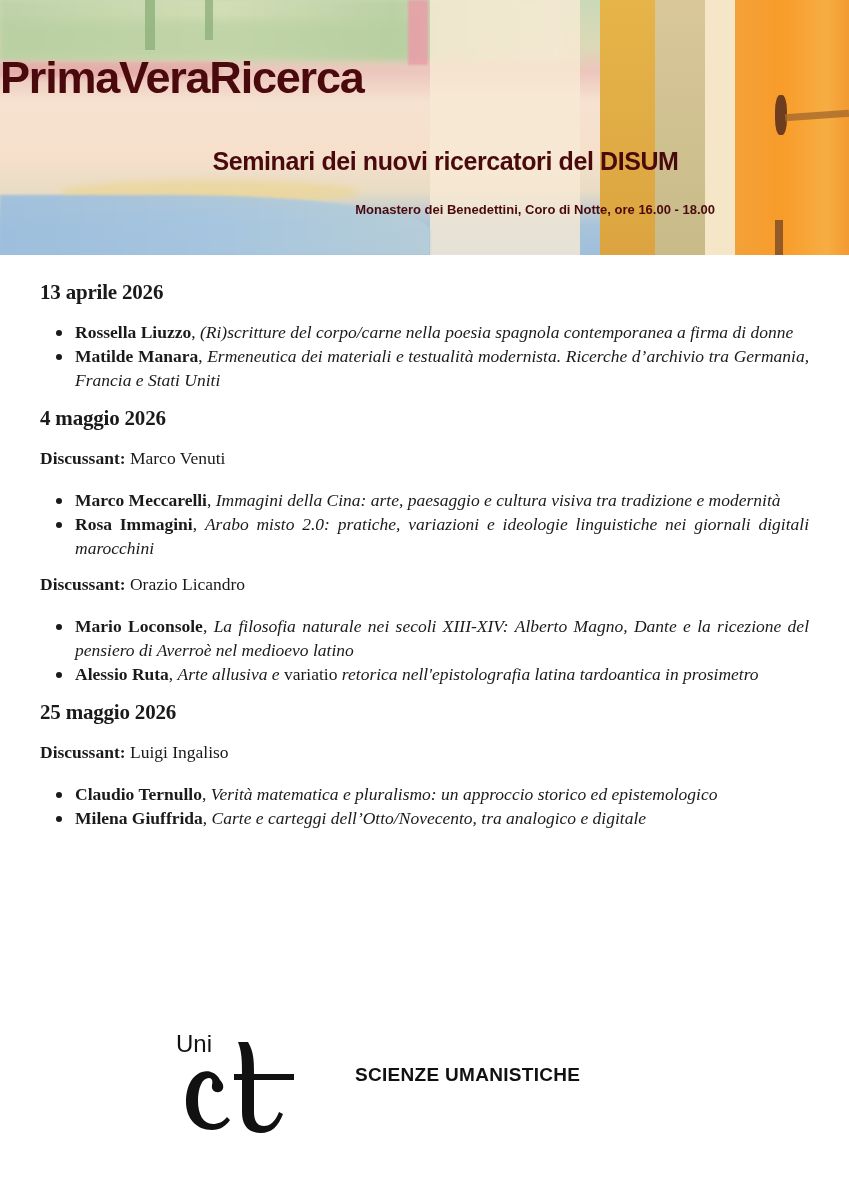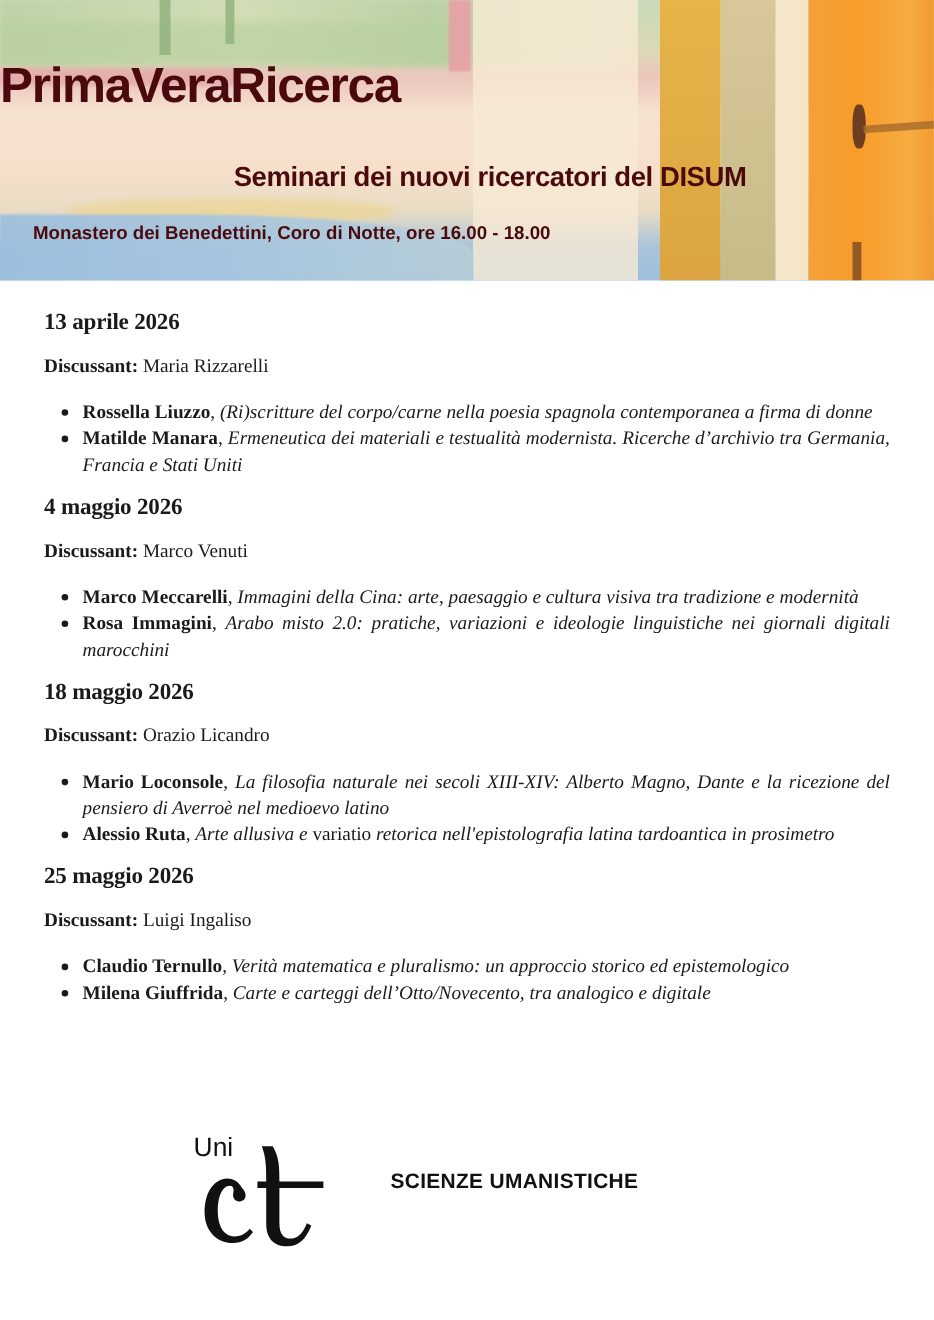--- a/index.html
+++ b/index.html
@@ -20,21 +20,21 @@
     .p-ochre { left: 600px; top: 0; width: 55px; height: 255px; background: linear-gradient(180deg,#e6b449,#dba440); }
     .p-khaki { left: 655px; top: 0; width: 50px; height: 255px; background: linear-gradient(180deg,#d9c79a,#c8bb88); }
     .p-cream2 { left: 705px; top: 0; width: 30px; height: 255px; background: #f4e6c6; }
     .p-orange { left: 735px; top: 0; width: 114px; height: 255px; background: linear-gradient(90deg,#f3a13a,#f89c2a 40%,#f7ad42 80%,#f29a30); }
     .p-brown1 { left: 775px; top: 95px; width: 12px; height: 40px; background: #6e3d1f; border-radius: 40%; }
     .p-brown2 { left: 785px; top: 112px; width: 64px; height: 7px; background: #a66a2c; opacity: .8; transform: rotate(-4deg); }
     .p-brown3 { left: 775px; top: 220px; width: 8px; height: 35px; background: #7a4a25; opacity: .8; }
 
     .banner-title { position: absolute; left: 0; width: 849px; top: 52px; text-align: left; font-family: "Liberation Sans", sans-serif; font-weight: bold; font-size: 45px; letter-spacing: -1.2px; color: #4a0a0d; margin: 0; }
     .banner-subtitle { position: absolute; left: 0; width: 849px; top: 147px; text-align: center; font-family: "Liberation Sans", sans-serif; font-weight: bold; font-size: 25px; letter-spacing: -0.4px; color: #4a0a0d; padding-left: 42px; box-sizing: border-box; }
-    .banner-venue { position: absolute; left: 0; width: 715px; top: 202px; text-align: left; font-family: "Liberation Sans", sans-serif; font-weight: bold; font-size: 17px; color: #4a0a0d; padding-left: 30px; box-sizing: border-box; }
+    .banner-venue { position: absolute; left: 0; width: 715px; top: 202px; text-align: right; font-family: "Liberation Sans", sans-serif; font-weight: bold; font-size: 13px; color: #4a0a0d; padding-left: 30px; box-sizing: border-box; }
 
     .content { position: absolute; left: 40px; top: 278px; width: 770px; }
     .session { margin-bottom: 12px; }
     .date { font-size: 21px; font-weight: bold; margin: 0 0 14px 0; line-height: 28px; letter-spacing: -0.2px; }
     .discussant { font-size: 17.5px; margin: 0 0 18px 0; line-height: 24px; }
     .discussant b { font-weight: bold; }
     ul.talks { list-style: none; margin: 1px; padding: 0 0 0 34px; }
     ul.talks li { position: relative; font-size: 17.5px; line-height: 24px; text-align: justify; margin: 0; }
     ul.talks li::before { content: ""; position: absolute; left: -19px; top: 10px; width: 6px; height: 6px; border-radius: 50%; background: #1a1a1a; }
     .speaker { font-weight: bold; }
@@ -69,38 +69,36 @@
 
   <h1 class="banner-title">PrimaVeraRicerca</h1>
   <div class="banner-subtitle">Seminari dei nuovi ricercatori del DISUM</div>
   <div class="banner-venue">Monastero dei Benedettini, Coro di Notte, ore 16.00 - 18.00</div>
 </header>
 
 <main class="content">
 
   <section class="session">
     <h2 class="date">13 aprile 2026</h2>
-    <p class="discussant"><b>Discussant:</b> <span>Maria Rizzarelli</span></p>
     <ul class="talks">
       <li><span class="speaker">Rossella Liuzzo</span>, <span class="title">(Ri)scritture del corpo/carne nella poesia spagnola contemporanea a firma di donne</span></li>
       <li><span class="speaker">Matilde Manara</span>, <span class="title">Ermeneutica dei materiali e testualità modernista. Ricerche d’archivio tra Germania, Francia e Stati Uniti</span></li>
     </ul>
   </section>
 
   <section class="session">
     <h2 class="date">4 maggio 2026</h2>
     <p class="discussant"><b>Discussant:</b> <span>Marco Venuti</span></p>
     <ul class="talks">
       <li><span class="speaker">Marco Meccarelli</span>, <span class="title">Immagini della Cina: arte, paesaggio e cultura visiva tra tradizione e modernità</span></li>
       <li><span class="speaker">Rosa Immagini</span>, <span class="title">Arabo misto 2.0: pratiche, variazioni e ideologie linguistiche nei giornali digitali marocchini</span></li>
     </ul>
   </section>
 
   <section class="session">
-    <h2 class="date">18 maggio 2026</h2>
     <p class="discussant"><b>Discussant:</b> <span>Orazio Licandro</span></p>
     <ul class="talks">
       <li><span class="speaker">Mario Loconsole</span>, <span class="title">La filosofia naturale nei secoli XIII-XIV: Alberto Magno, Dante e la ricezione del pensiero di Averroè nel medioevo latino</span></li>
       <li><span class="speaker">Alessio Ruta</span>, <span class="title"><span>Arte allusiva e </span><span class="roman">variatio</span><span> retorica nell'epistolografia latina tardoantica in prosimetro</span></span></li>
     </ul>
   </section>
 
   <section class="session">
     <h2 class="date">25 maggio 2026</h2>
     <p class="discussant"><b>Discussant:</b> <span>Luigi Ingaliso</span></p>

